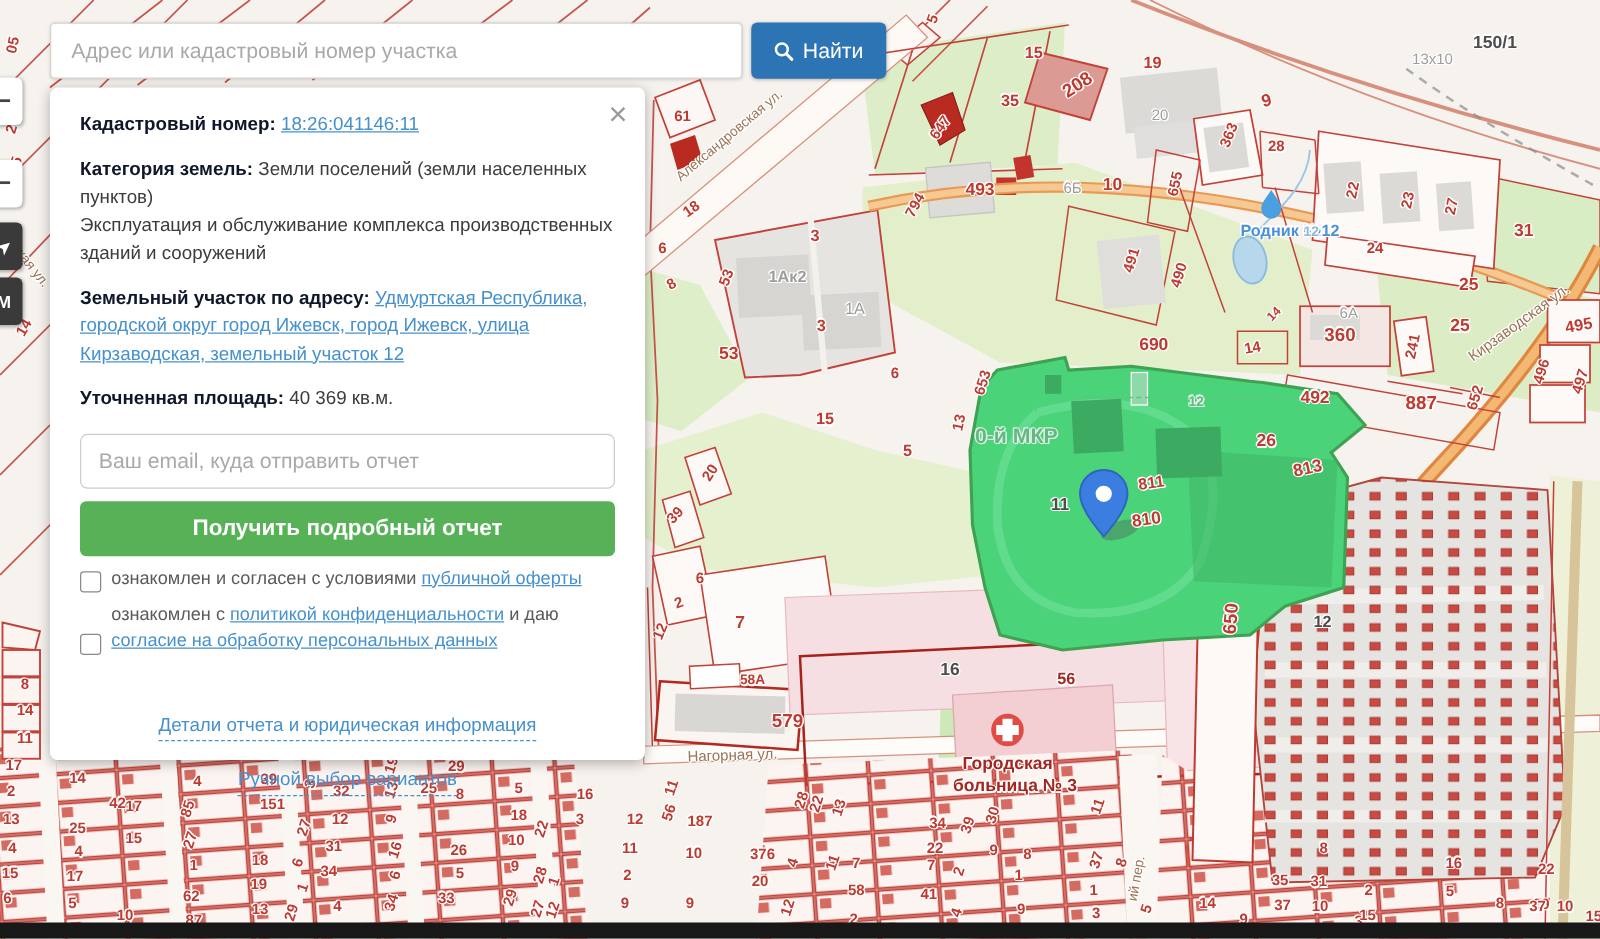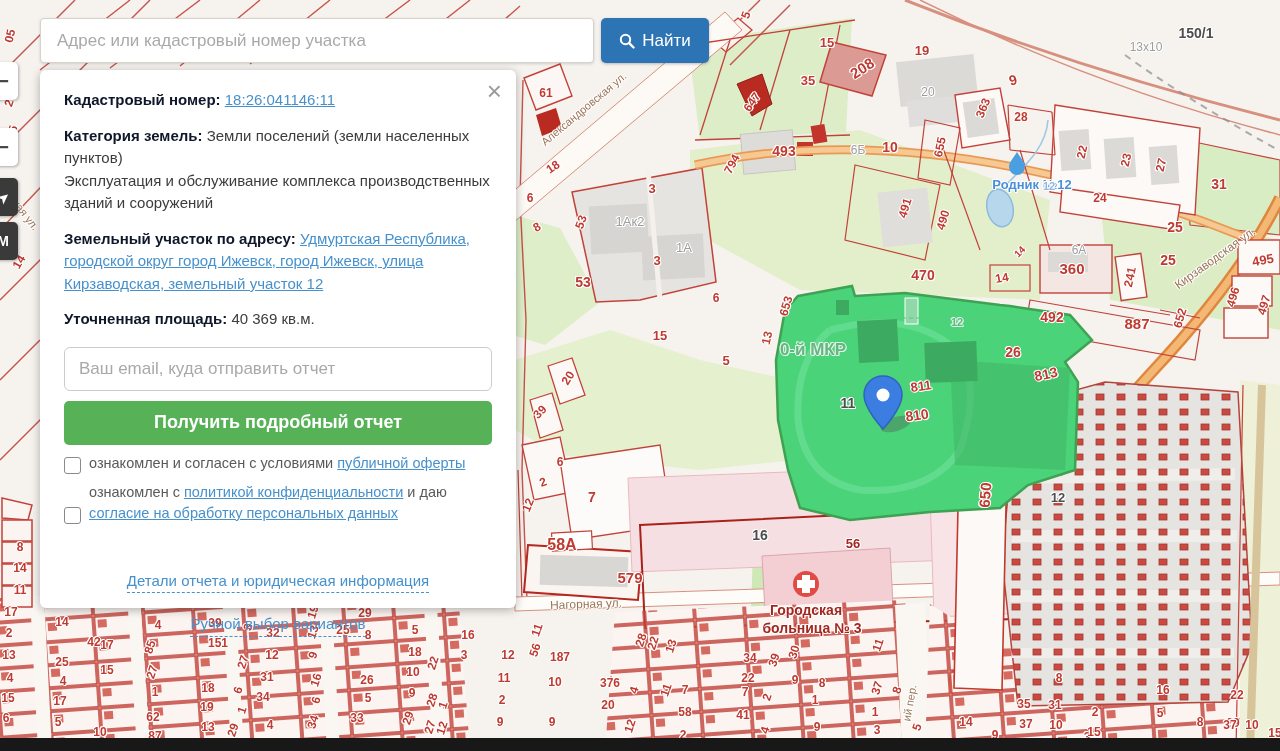--- a/index.html
+++ b/index.html
@@ -400,21 +400,21 @@
       <span class="ml c-k" style="left: 1058px; top: 497px; font-size: 13px; transform: translate(-50%, -50%) rotate(0deg);">12</span>
       <span class="ml c-r" style="left: 1059px; top: 678px; font-size: 12px; transform: translate(-50%, -50%) rotate(0deg);">8</span>
       <span class="ml c-r" style="left: 546px; top: 93px; font-size: 12px; transform: translate(-50%, -50%) rotate(0deg);">61</span>
       <span class="ml c-st" style="left: 584px; top: 109px; font-size: 11px; transform: translate(-50%, -50%) rotate(-40deg);">Александровская ул.</span>
       <span class="ml c-r" style="left: 553px; top: 167px; font-size: 12px; transform: translate(-50%, -50%) rotate(-35deg);">18</span>
       <span class="ml c-r" style="left: 530px; top: 198px; font-size: 12px; transform: translate(-50%, -50%) rotate(0deg);">6</span>
       <span class="ml c-r" style="left: 537px; top: 227px; font-size: 12px; transform: translate(-50%, -50%) rotate(-30deg);">8</span>
       <span class="ml c-r" style="left: 581px; top: 222px; font-size: 12px; transform: translate(-50%, -50%) rotate(-70deg);">53</span>
       <span class="ml c-r" style="left: 583px; top: 282px; font-size: 14px; transform: translate(-50%, -50%) rotate(0deg);">53</span>
       <span class="ml c-r" style="left: 652px; top: 188px; font-size: 13px; transform: translate(-50%, -50%) rotate(0deg);">3</span>
-      <span class="ml c-g" style="left: 630px; top: 221px; font-size: 13px; transform: translate(-50%, -50%) rotate(0deg);">1Ак2</span>
+      <span class="ml c-g" style="left: 630px; top: 221px; font-size: 13px; transform: translate(-50%, -50%) rotate(0deg); font-weight: bold;">1Ак2</span>
       <span class="ml c-g" style="left: 684px; top: 247px; font-size: 13px; transform: translate(-50%, -50%) rotate(0deg);">1А</span>
       <span class="ml c-r" style="left: 657px; top: 260px; font-size: 13px; transform: translate(-50%, -50%) rotate(0deg);">3</span>
       <span class="ml c-r" style="left: 660px; top: 335px; font-size: 13px; transform: translate(-50%, -50%) rotate(0deg);">15</span>
       <span class="ml c-r" style="left: 716px; top: 298px; font-size: 12px; transform: translate(-50%, -50%) rotate(0deg);">6</span>
       <span class="ml c-r" style="left: 726px; top: 360px; font-size: 13px; transform: translate(-50%, -50%) rotate(0deg);">5</span>
       <span class="ml c-r" style="left: 767px; top: 338px; font-size: 12px; transform: translate(-50%, -50%) rotate(-78deg);">13</span>
       <span class="ml c-r" style="left: 786px; top: 306px; font-size: 12px; transform: translate(-50%, -50%) rotate(-73deg);">653</span>
       <span class="ml c-r" style="left: 732px; top: 164px; font-size: 12px; transform: translate(-50%, -50%) rotate(-62deg);">794</span>
       <span class="ml c-r" style="left: 784px; top: 151px; font-size: 14px; transform: translate(-50%, -50%) rotate(0deg);">493</span>
       <span class="ml c-r" style="left: 752px; top: 102px; font-size: 12px; transform: translate(-50%, -50%) rotate(-55deg);">647</span>
@@ -427,21 +427,21 @@
       <span class="ml c-r" style="left: 746px; top: 15px; font-size: 12px; transform: translate(-50%, -50%) rotate(-70deg);">5</span>
       <span class="ml c-g" style="left: 1146px; top: 47px; font-size: 12px; transform: translate(-50%, -50%) rotate(0deg);">13х10</span>
       <span class="ml c-k" style="left: 1196px; top: 33px; font-size: 14px; transform: translate(-50%, -50%) rotate(0deg);">150/1</span>
       <span class="ml c-r" style="left: 890px; top: 147px; font-size: 14px; transform: translate(-50%, -50%) rotate(0deg);">10</span>
       <span class="ml c-g" style="left: 858px; top: 150px; font-size: 12px; transform: translate(-50%, -50%) rotate(0deg);">6Б</span>
       <span class="ml c-r" style="left: 940px; top: 147px; font-size: 12px; transform: translate(-50%, -50%) rotate(-78deg);">655</span>
       <span class="ml c-r" style="left: 983px; top: 108px; font-size: 12px; transform: translate(-50%, -50%) rotate(-68deg);">363</span>
       <span class="ml c-r" style="left: 1021px; top: 117px; font-size: 12px; transform: translate(-50%, -50%) rotate(0deg);">28</span>
       <span class="ml c-r" style="left: 905px; top: 208px; font-size: 12px; transform: translate(-50%, -50%) rotate(-73deg);">491</span>
       <span class="ml c-r" style="left: 943px; top: 220px; font-size: 12px; transform: translate(-50%, -50%) rotate(-73deg);">490</span>
-      <span class="ml c-r" style="left: 923px; top: 275px; font-size: 14px; transform: translate(-50%, -50%) rotate(0deg);">470</span>
+      <span class="ml c-r" style="left: 923px; top: 275px; font-size: 14px; transform: translate(-50%, -50%) rotate(0deg);">690</span>
       <span class="ml c-b" style="left: 1016px; top: 184px; font-size: 13px; transform: translate(-50%, -50%) rotate(0deg); padding-left: 32px;">Родник №12</span>
       <span class="ml c-lb" style="left: 1049px; top: 186px; font-size: 11px; transform: translate(-50%, -50%) rotate(0deg);">12</span>
       <span class="ml c-r" style="left: 1082px; top: 152px; font-size: 12px; transform: translate(-50%, -50%) rotate(-78deg);">22</span>
       <span class="ml c-r" style="left: 1126px; top: 160px; font-size: 12px; transform: translate(-50%, -50%) rotate(-78deg);">23</span>
       <span class="ml c-r" style="left: 1161px; top: 165px; font-size: 12px; transform: translate(-50%, -50%) rotate(-78deg);">27</span>
       <span class="ml c-r" style="left: 1100px; top: 198px; font-size: 12px; transform: translate(-50%, -50%) rotate(0deg);">24</span>
       <span class="ml c-r" style="left: 1219px; top: 184px; font-size: 14px; transform: translate(-50%, -50%) rotate(0deg);">31</span>
       <span class="ml c-r" style="left: 1175px; top: 227px; font-size: 14px; transform: translate(-50%, -50%) rotate(0deg);">25</span>
       <span class="ml c-r" style="left: 1168px; top: 260px; font-size: 14px; transform: translate(-50%, -50%) rotate(0deg);">25</span>
       <span class="ml c-g" style="left: 1079px; top: 250px; font-size: 12px; transform: translate(-50%, -50%) rotate(0deg);">6А</span>
@@ -462,21 +462,21 @@
       <span class="ml c-gn" style="left: 813px; top: 349px; font-size: 17px; transform: translate(-50%, -50%) rotate(0deg);">0-й МКР</span>
       <span class="ml c-r" style="left: 921px; top: 386px; font-size: 13px; transform: translate(-50%, -50%) rotate(-8deg);">811</span>
       <span class="ml c-r" style="left: 917px; top: 415px; font-size: 14px; transform: translate(-50%, -50%) rotate(-8deg);">810</span>
       <span class="ml c-k" style="left: 848px; top: 403px; font-size: 14px; transform: translate(-50%, -50%) rotate(0deg);">11</span>
       <span class="ml c-r" style="left: 568px; top: 378px; font-size: 12px; transform: translate(-50%, -50%) rotate(-58deg);">20</span>
       <span class="ml c-r" style="left: 540px; top: 412px; font-size: 12px; transform: translate(-50%, -50%) rotate(-45deg);">39</span>
       <span class="ml c-r" style="left: 560px; top: 462px; font-size: 12px; transform: translate(-50%, -50%) rotate(0deg);">6</span>
       <span class="ml c-r" style="left: 543px; top: 482px; font-size: 12px; transform: translate(-50%, -50%) rotate(-20deg);">2</span>
       <span class="ml c-r" style="left: 528px; top: 505px; font-size: 12px; transform: translate(-50%, -50%) rotate(-68deg);">12</span>
       <span class="ml c-r" style="left: 592px; top: 497px; font-size: 14px; transform: translate(-50%, -50%) rotate(0deg);">7</span>
-      <span class="ml c-r" style="left: 562px; top: 545px; font-size: 16px; transform: translate(-50%, -50%) rotate(0deg);">58А</span>
+      <span class="ml c-r" style="left: 582px; top: 545px; font-size: 11px; transform: translate(-50%, -50%) rotate(0deg); padding-left: 40px;">58А</span>
       <span class="ml c-r" style="left: 630px; top: 577px; font-size: 15px; transform: translate(-50%, -50%) rotate(0deg);">579</span>
       <span class="ml c-st" style="left: 586px; top: 604px; font-size: 12px; transform: translate(-50%, -50%) rotate(-2deg);">Нагорная ул.</span>
       <span class="ml c-dr" style="left: 806px; top: 610px; font-size: 14px; transform: translate(-50%, -50%) rotate(0deg);">Городская</span>
       <span class="ml c-dr" style="left: 812px; top: 628px; font-size: 14px; transform: translate(-50%, -50%) rotate(0deg);">больница № 3</span>
       <span class="ml c-dr" style="left: 853px; top: 543px; font-size: 13px; transform: translate(-50%, -50%) rotate(0deg);">56</span>
       <span class="ml c-k" style="left: 760px; top: 535px; font-size: 14px; transform: translate(-50%, -50%) rotate(0deg);">16</span>
     </div>
 </div>
 
 <div class="mapctl light" style="top:62px">

